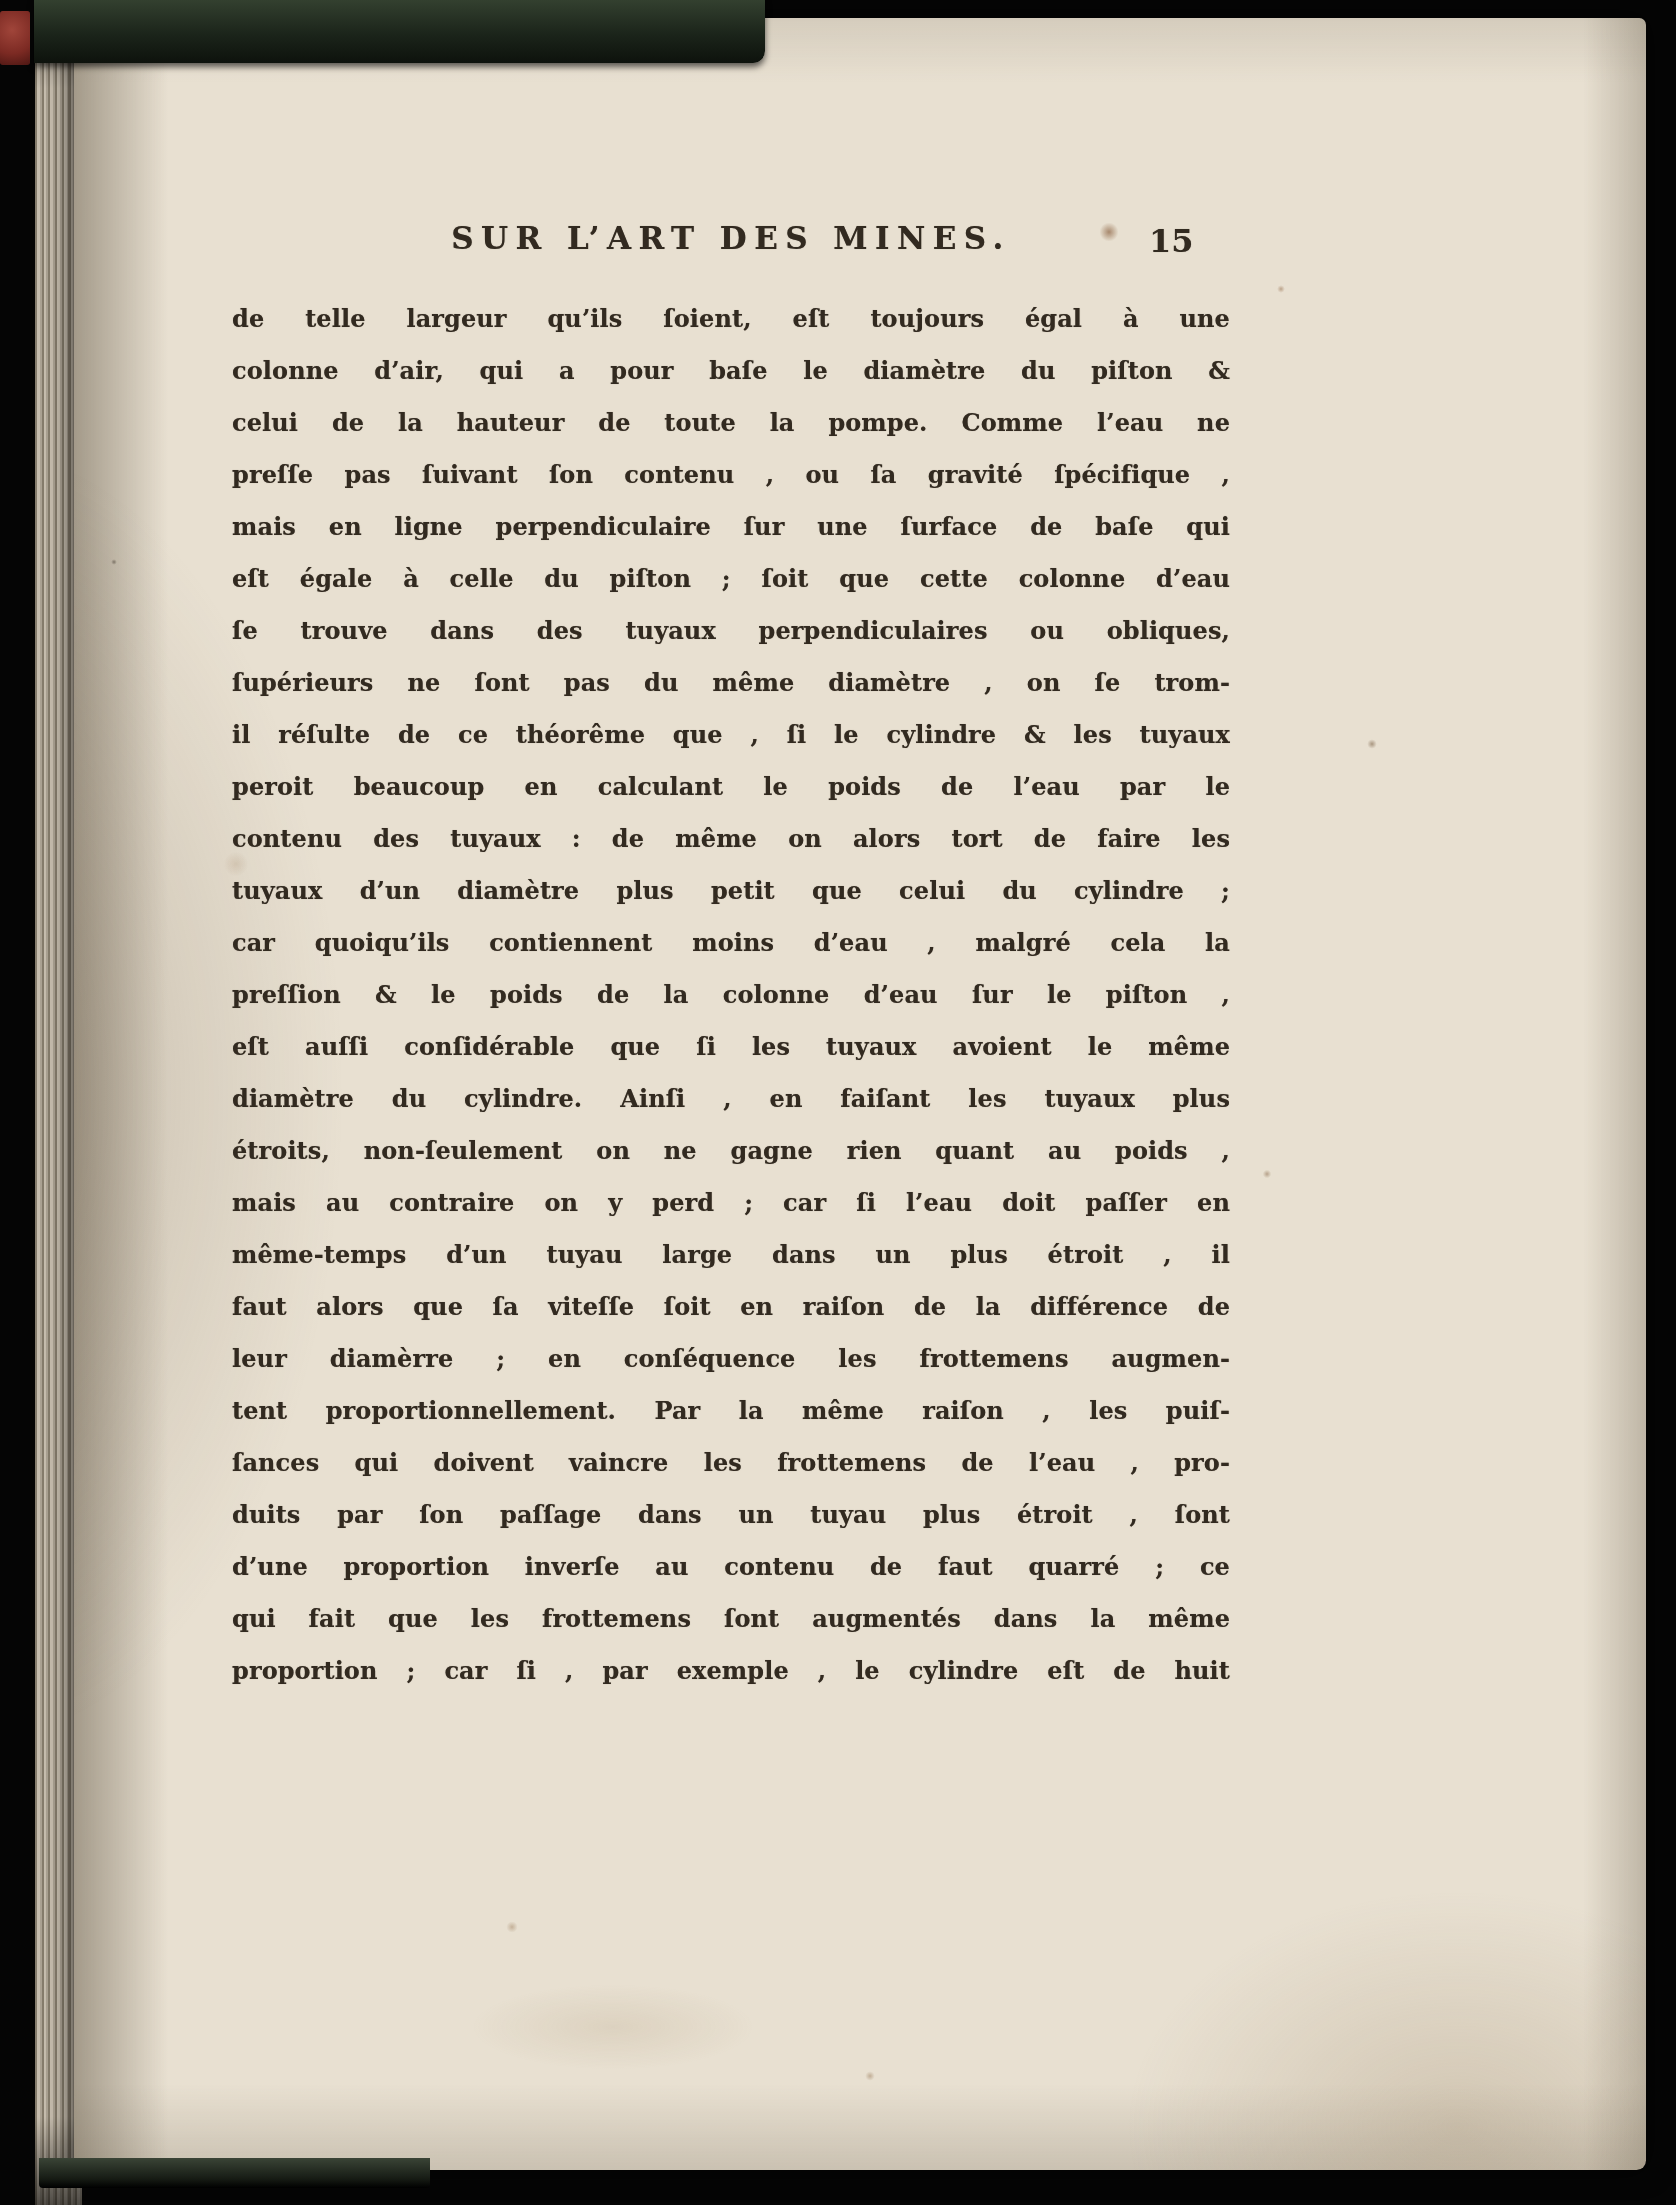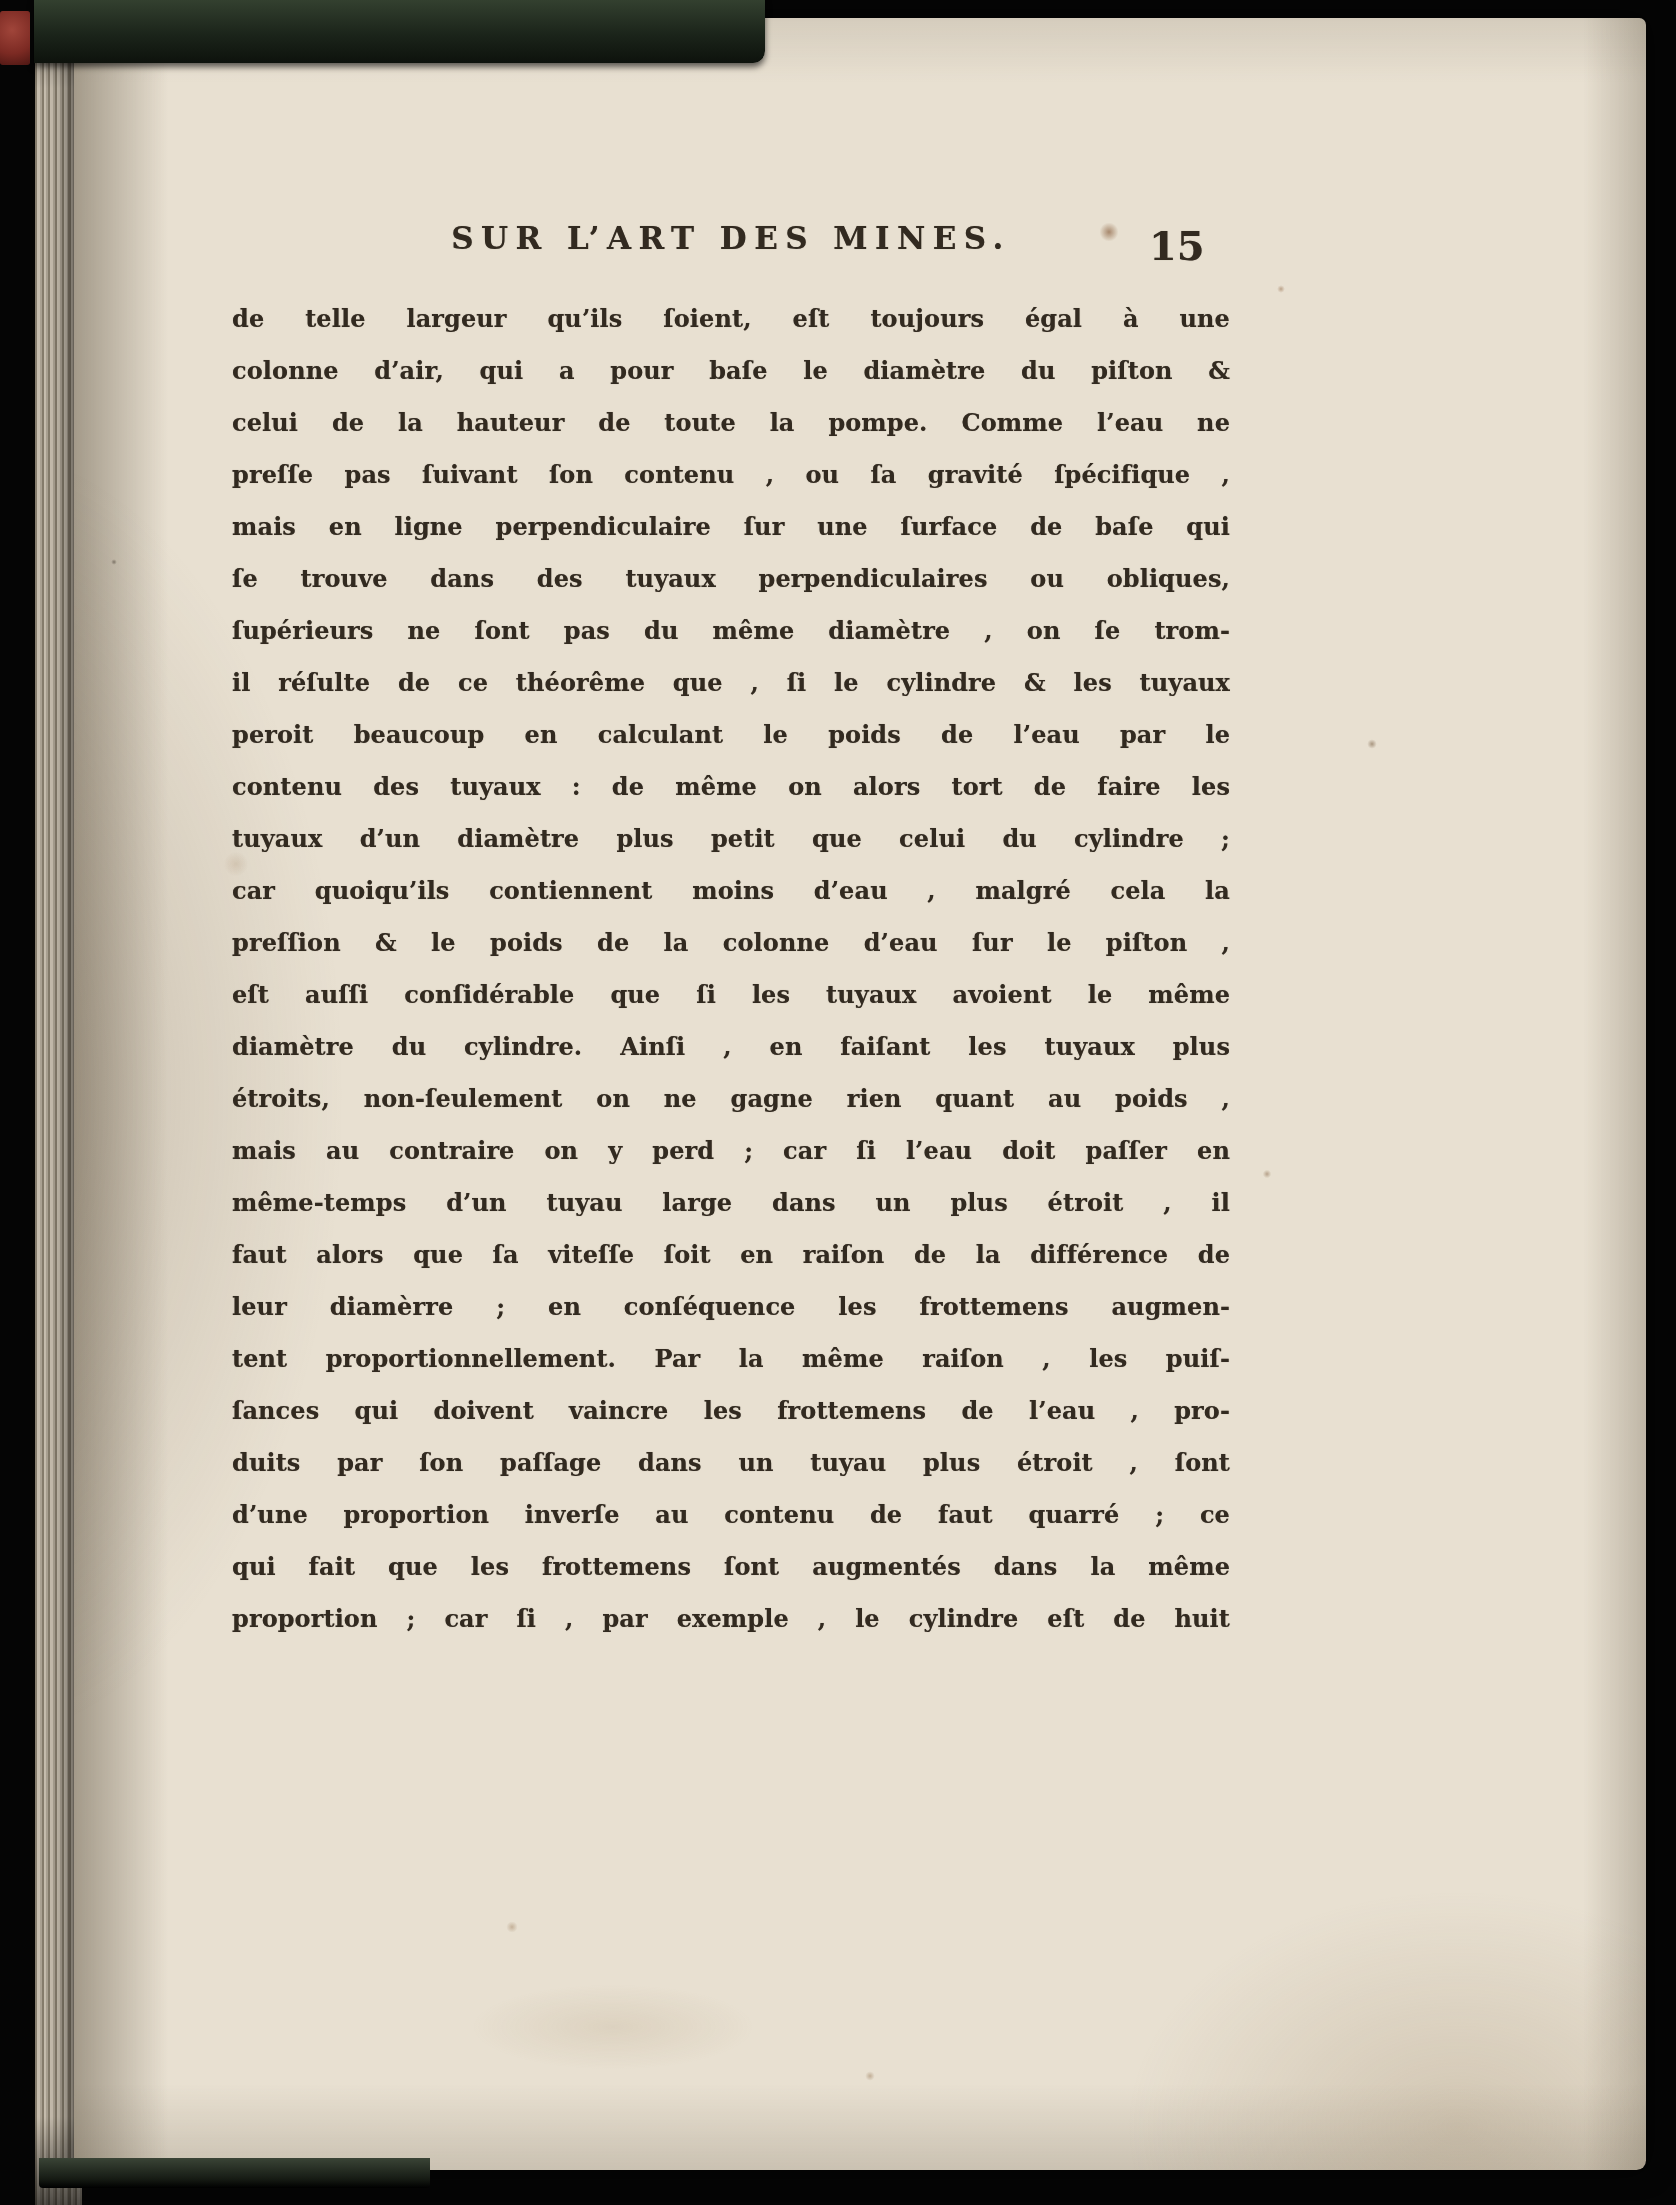--- a/index.html
+++ b/index.html
@@ -86,21 +86,21 @@
     position:absolute;left:158px;top:202px;width:998px;height:47px;
   }
   .page-title{
     position:absolute;left:0;right:0;text-align:center;
     font-size:31px;letter-spacing:.24em;color:var(--ink);
     text-shadow:0 0 0.7px rgba(50,40,30,.55);
     white-space:nowrap;
   }
   .page-number{
     position:absolute;left:917px;top:2.7px;
-    font-size:40px;color:var(--ink);
+    font-size:32px;color:var(--ink);
     text-shadow:0 0 0.7px rgba(50,40,30,.55);
   }
 
   .body-text{
     position:absolute;left:158px;top:275px;width:998px;
     color:var(--ink);
   }
   .text-line{
     font-size:24px;line-height:52px;
     text-align:justify;text-align-last:justify;
@@ -121,20 +121,21 @@
     <div class="page-title">SUR L’ART DES MINES.</div>
     <div class="page-number">15</div>
   </div>
 
   <div class="body-text">
       <div class="text-line">de telle largeur qu’ils ſoient, eſt toujours égal à une</div>
       <div class="text-line">colonne d’air, qui a pour baſe le diamètre du piſton &amp;</div>
       <div class="text-line">celui de la hauteur de toute la pompe. Comme l’eau ne</div>
       <div class="text-line">preſſe pas ſuivant ſon contenu , ou ſa gravité ſpécifique ,</div>
       <div class="text-line">mais en ligne perpendiculaire ſur une ſurface de baſe qui</div>
+      <div class="text-line">eſt égale à celle du piſton ; ſoit que cette colonne d’eau</div>
       <div class="text-line">ſe trouve dans des tuyaux perpendiculaires ou obliques,</div>
       <div class="text-line">ſupérieurs ne ſont pas du même diamètre , on ſe trom-</div>
       <div class="text-line">il réſulte de ce théorême que , ſi le cylindre &amp; les tuyaux</div>
       <div class="text-line">peroit beaucoup en calculant le poids de l’eau par le</div>
       <div class="text-line">contenu des tuyaux : de même on alors tort de faire les</div>
       <div class="text-line">tuyaux d’un diamètre plus petit que celui du cylindre ;</div>
       <div class="text-line">car quoiqu’ils contiennent moins d’eau , malgré cela la</div>
       <div class="text-line">preſſion &amp; le poids de la colonne d’eau ſur le piſton ,</div>
       <div class="text-line">eſt auſſi conſidérable que ſi les tuyaux avoient le même</div>
       <div class="text-line">diamètre du cylindre. Ainſi , en faiſant les tuyaux plus</div>

